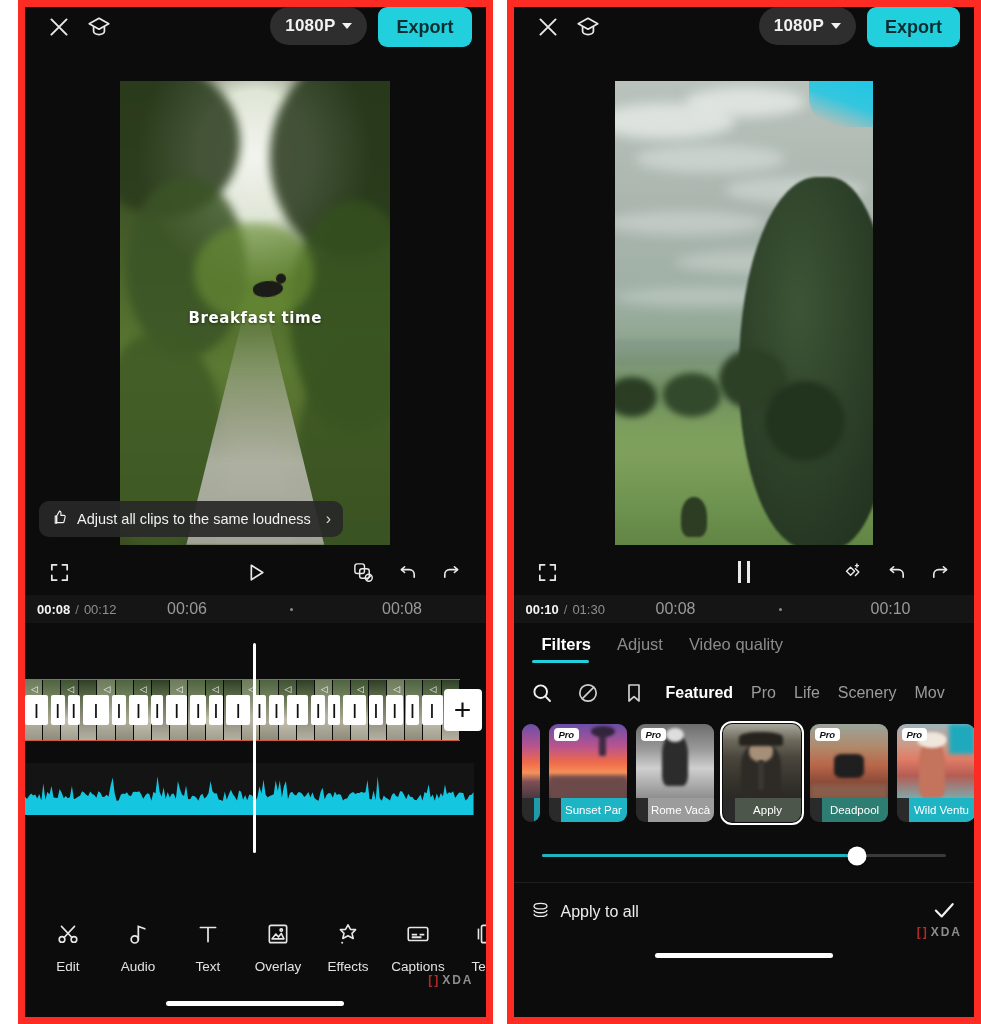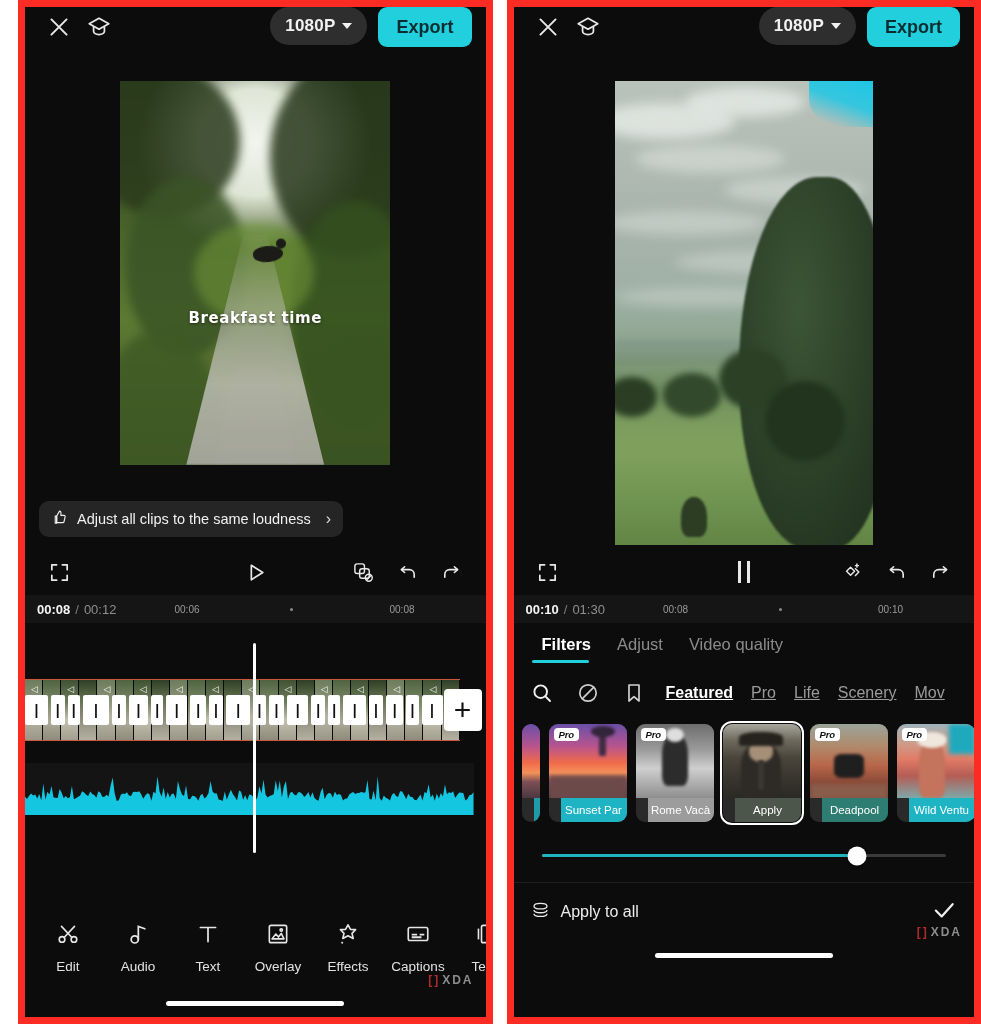--- a/index.html
+++ b/index.html
@@ -88,21 +88,21 @@
     justify-content: center;
     align-items: flex-start;
   }
   .preview-area.left-prev { height: 468px; }
   .preview-area.right-prev { height: 468px; }
   .video-frame {
     position: relative;
     overflow: hidden;
     background: #1a1a1a;
   }
-  .video-frame.left-v { width: 270px; height: 384px; padding-left: 40px; }
+  .video-frame.left-v { width: 270px; height: 464px; padding-left: 40px; }
   .video-frame.right-v { width: 258px; height: 464px; }
 
   
   .lane-sky {
     position:absolute; inset:0;
     background:
       radial-gradient(ellipse 70% 46% at 50% 16%, #f2f4ee 0%, #dfe6d6 30%, rgba(190,205,170,0) 62%),
       linear-gradient(180deg,#2d3a20 0%, #3d5026 22%, #4e6a2c 45%, #5c7a33 62%, #53682d 80%, #3b4c22 100%);
   }
   .lane-trail {
@@ -236,21 +236,21 @@
     flex: 0 0 auto;
     overflow: hidden;
   }
   .time-cur { color: #f5f5f5; font-size: 13px; font-weight: 700; }
   .time-sep { color: #7d7d7d; font-size: 13px; margin: 0 5px; }
   .time-tot { color: #8f8f8f; font-size: 13px; }
   .ruler-ticks {
     position:absolute; left: 130px; right: 0; top:0; bottom:0;
     display: flex; align-items: center;
   }
-  .tick-lbl { color:#9a9a9a; font-size: 10px; position:absolute; transform: translateX(-50%); }
+  .tick-lbl { color:#9a9a9a; font-size: 16px; position:absolute; transform: translateX(-50%); }
   .tick-dot { width:3px; height:3px; border-radius:50%; background:#8a8a8a; position:absolute; }
 
   
   .timeline {
     position: relative;
     flex: 1 1 auto;
     background: #0c0c0c;
     overflow: hidden;
   }
   .clip-strip {
@@ -344,21 +344,21 @@
   .seg-tab { font-size: 16.5px; color:#8b8b8b; position:relative; padding-bottom: 4px; }
   .seg-tab.active { color:#fff; font-weight:700;padding-left:12px; }
   .seg-tab.active:after {
     content:""; position:absolute; left:2px; right:2px; bottom:-5px;
     height: 3px; background:#22cfdd; border-radius:2px;
   }
   .cat-row {
     height: 48px; display:flex; align-items:center; gap: 18px;
     padding: 0 14px; flex: 0 0 auto; overflow: hidden;
   }
-  .cat { font-size: 16px; color:#9b9b9b; white-space: nowrap; text-decoration: underline; }
+  .cat { font-size: 16px; color:#9b9b9b; white-space: nowrap; }
   .cat.active { color:#fff; font-weight:700; }
 
   .filters-row {
     height: 112px; display:flex; align-items:center; gap: 9px;
     padding: 0 8px; flex: 0 0 auto; overflow: hidden;
   }
   .f-card {
     flex: 0 0 78px; height: 98px;
     border-radius: 9px; overflow: hidden;
     position: relative; background:#2a2a2a;

